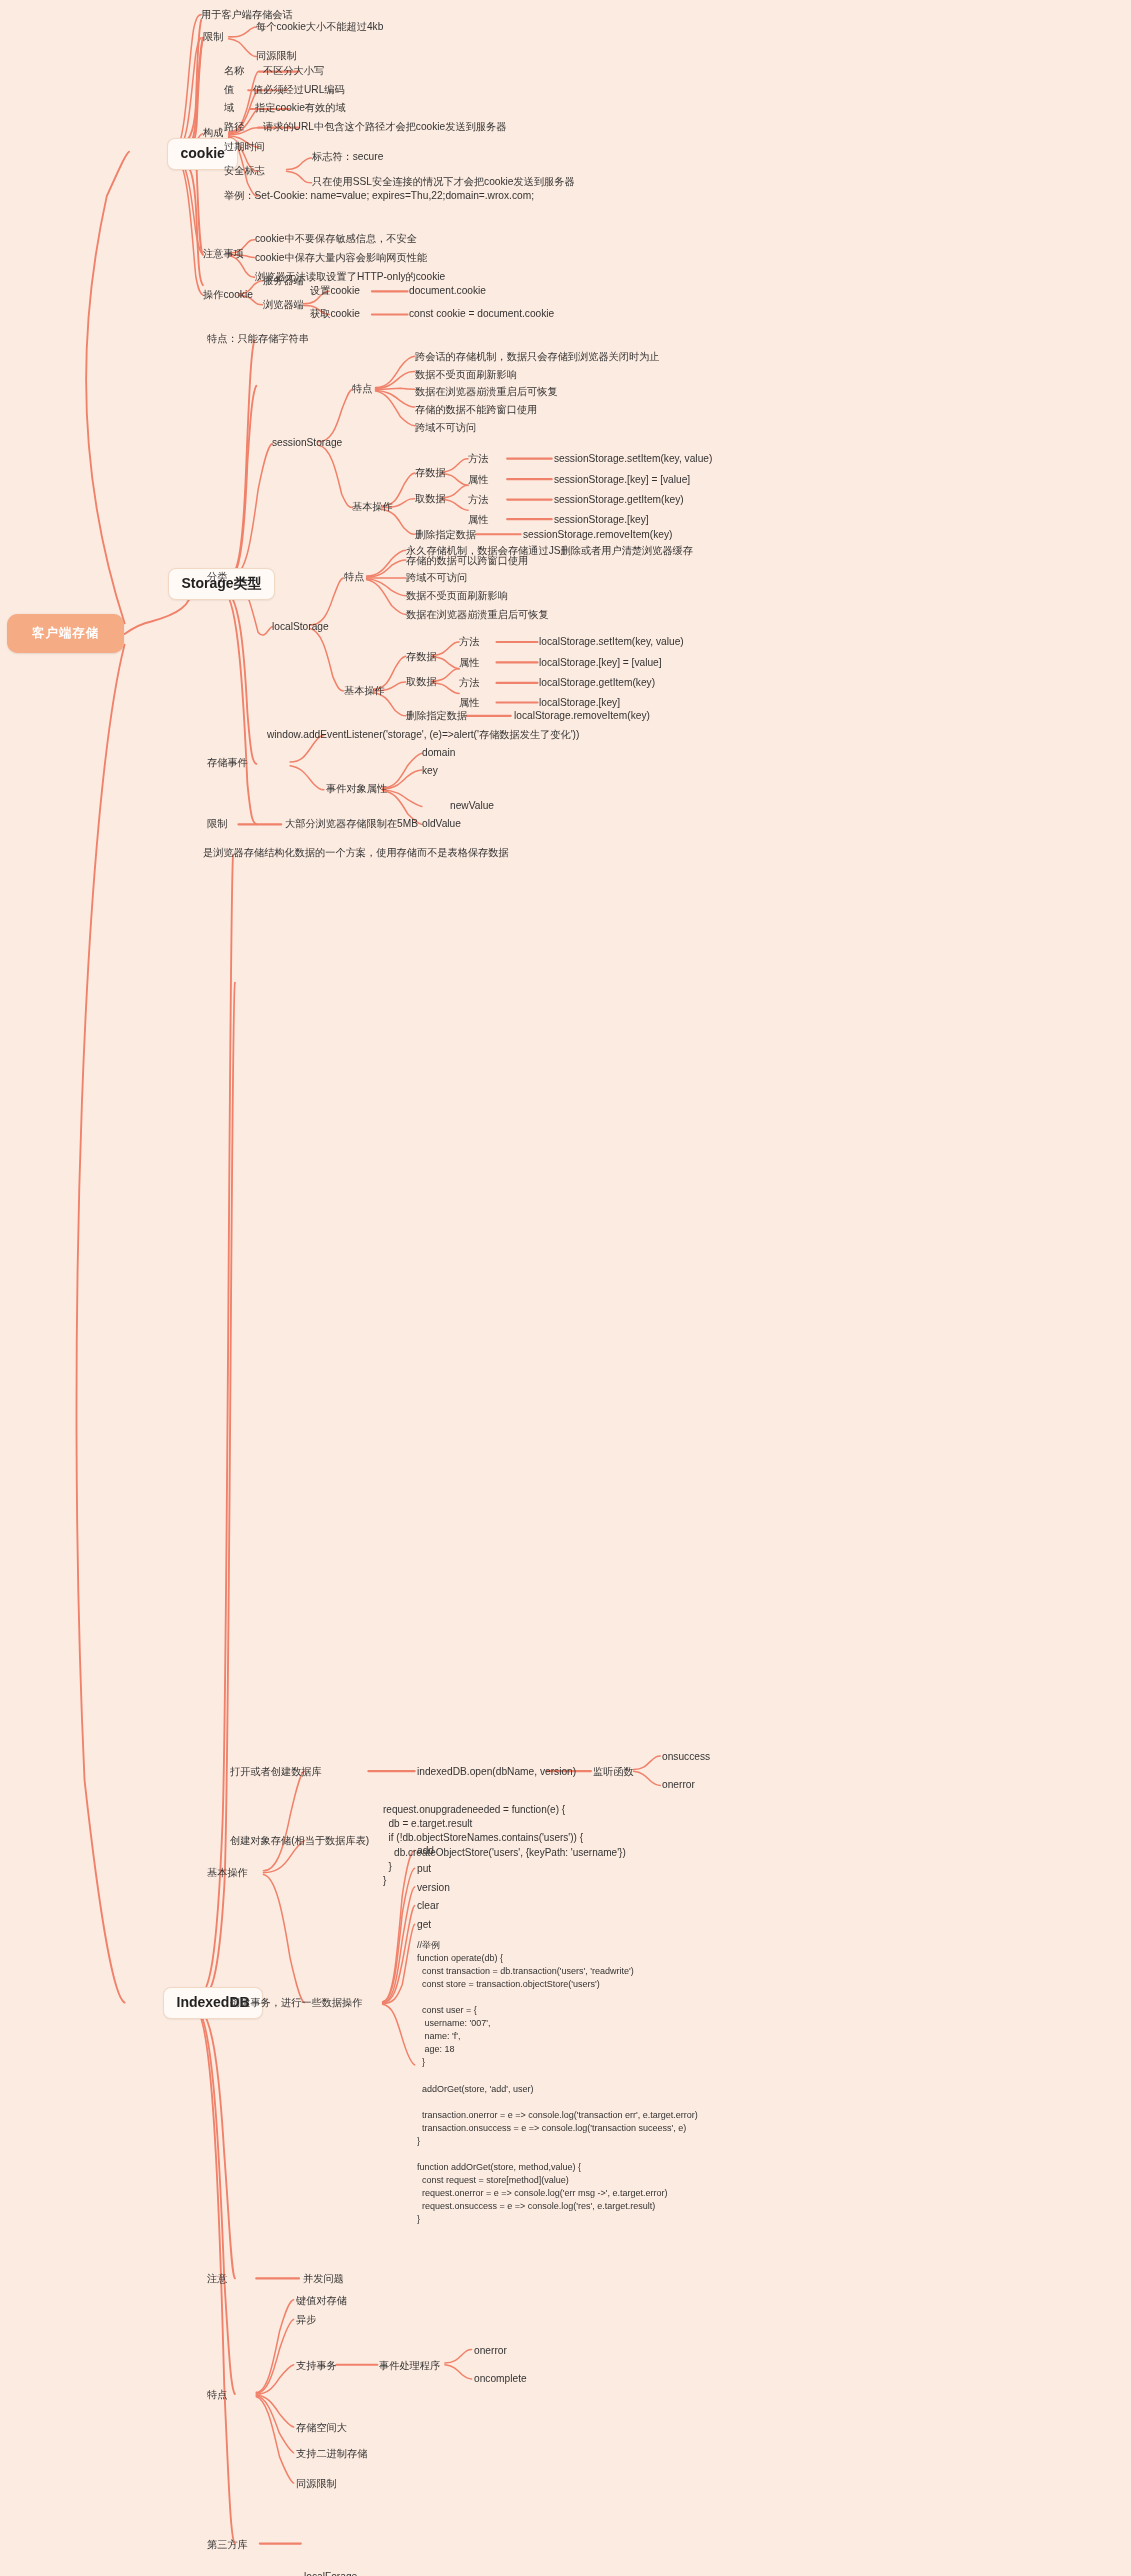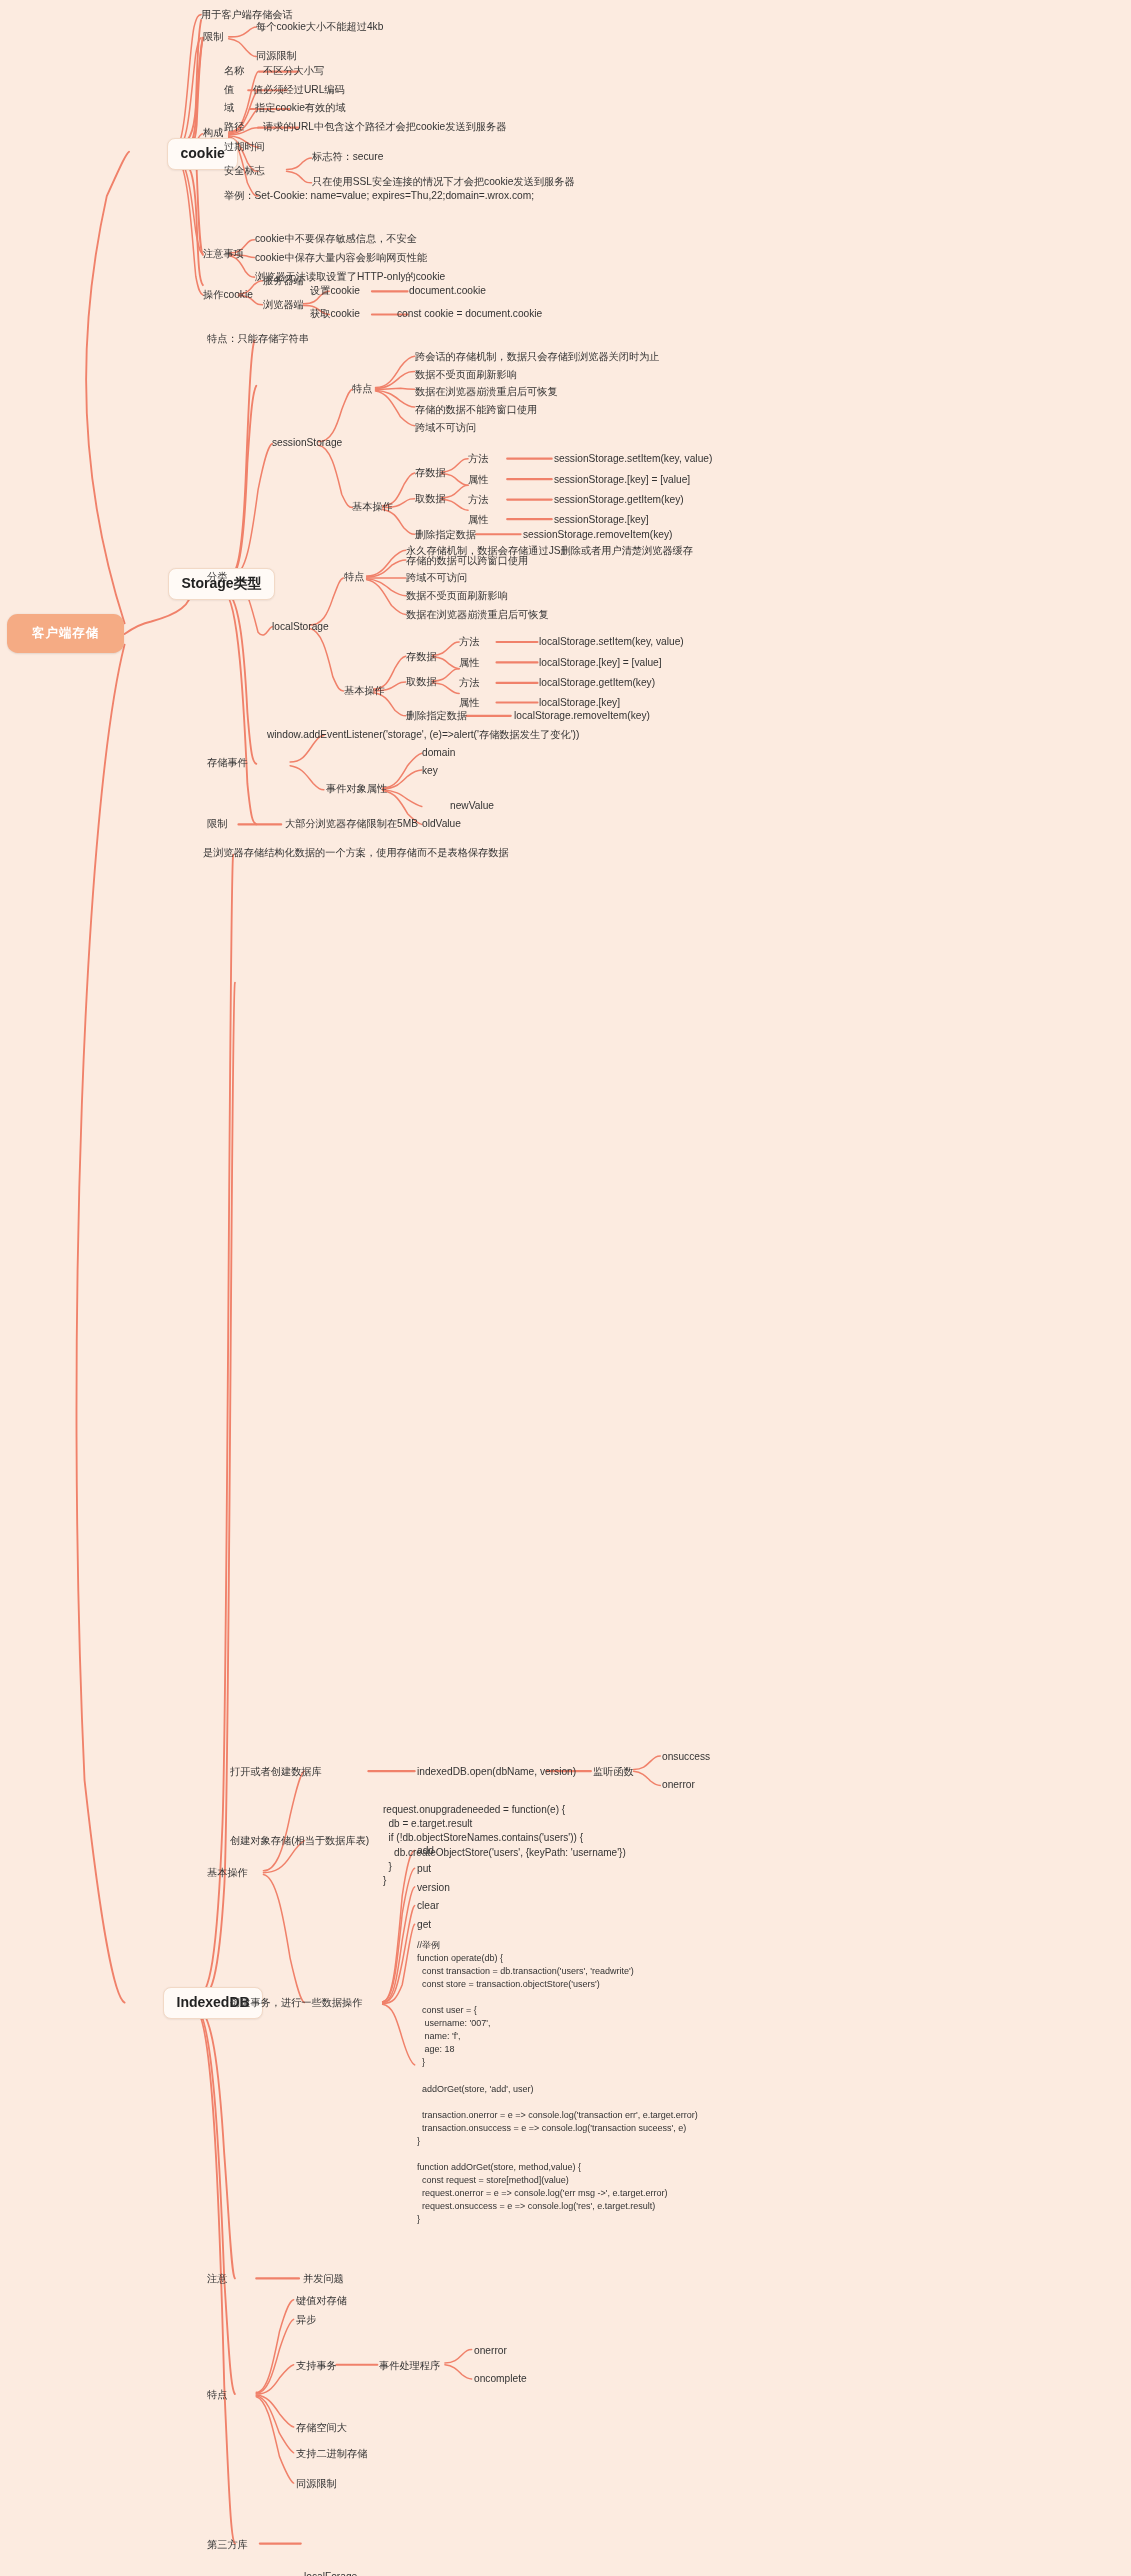--- a/index.html
+++ b/index.html
@@ -256,21 +256,21 @@
   <div class="node lbl" style="left:255px;top:233px;"><span>cookie中不要保存敏感信息，不安全</span></div>
   <div class="node lbl" style="left:255px;top:252px;"><span>cookie中保存大量内容会影响网页性能</span></div>
   <div class="node lbl" style="left:255px;top:271px;"><span>浏览器无法读取设置了HTTP-only的cookie</span></div>
 
   <div class="node lbl" style="left:203px;top:289px;"><span>操作cookie</span></div>
   <div class="node lbl" style="left:263px;top:275px;"><span>服务器端</span></div>
   <div class="node lbl" style="left:263px;top:299px;"><span>浏览器端</span></div>
   <div class="node lbl" style="left:310px;top:285px;"><span>设置cookie</span></div>
   <div class="node lbl" style="left:409px;top:285px;"><span>document.cookie</span></div>
   <div class="node lbl" style="left:310px;top:308px;"><span>获取cookie</span></div>
-  <div class="node lbl" style="left:397px;top:308px;"><span>const cookie = document.cookie</span></div>
+  <div class="node lbl" style="left:409px;top:308px;"><span>const cookie = document.cookie</span></div>
 
   <div class="node branch" style="left:130px;top:568px;">
     <span>Storage类型</span>
   </div>
 
   <div class="node lbl" style="left:207px;top:333px;"><span>特点：只能存储字符串</span></div>
 
   <div class="node lbl" style="left:207px;top:571px;"><span>分类</span></div>
 
   <div class="node lbl" style="left:272px;top:437px;"><span>sessionStorage</span></div>

